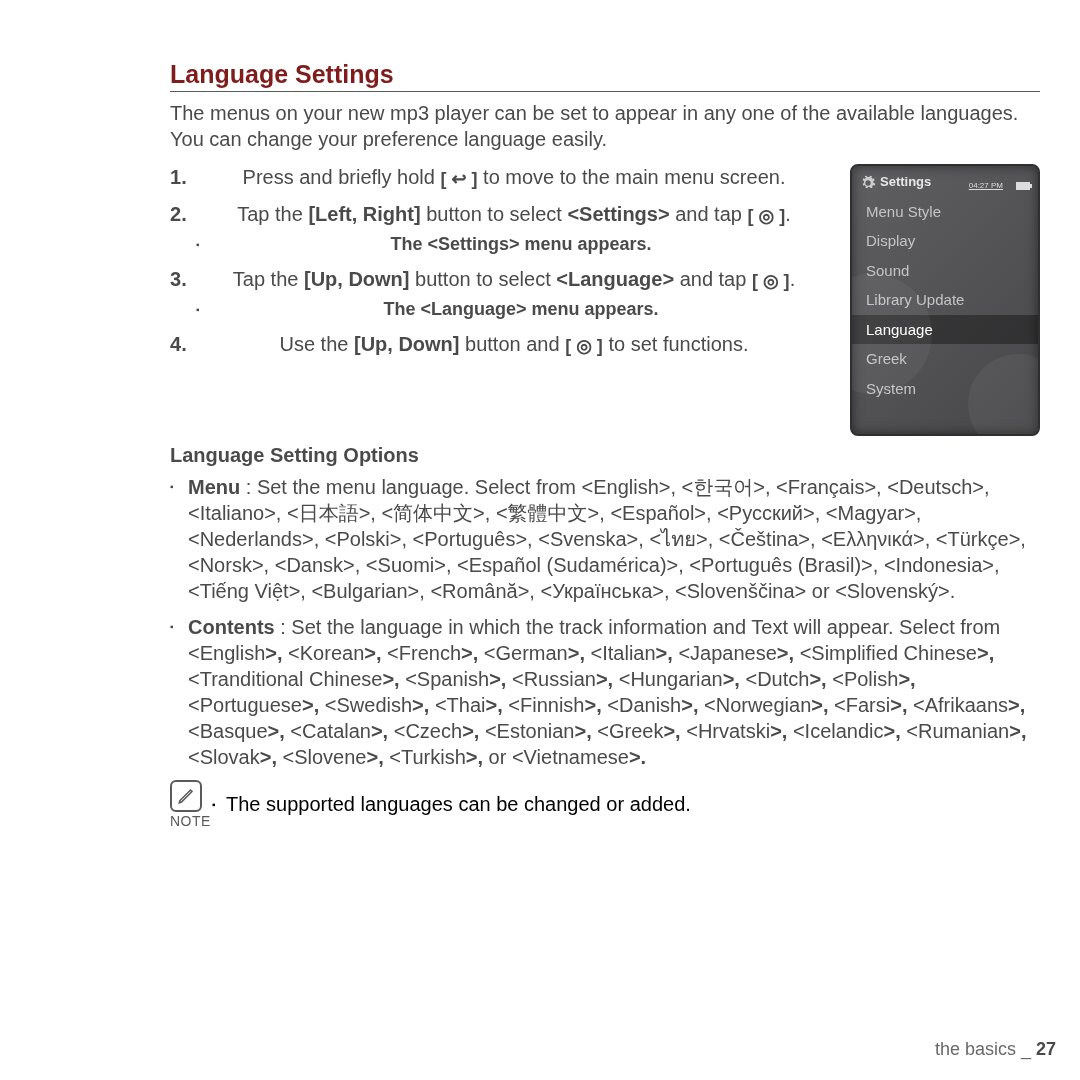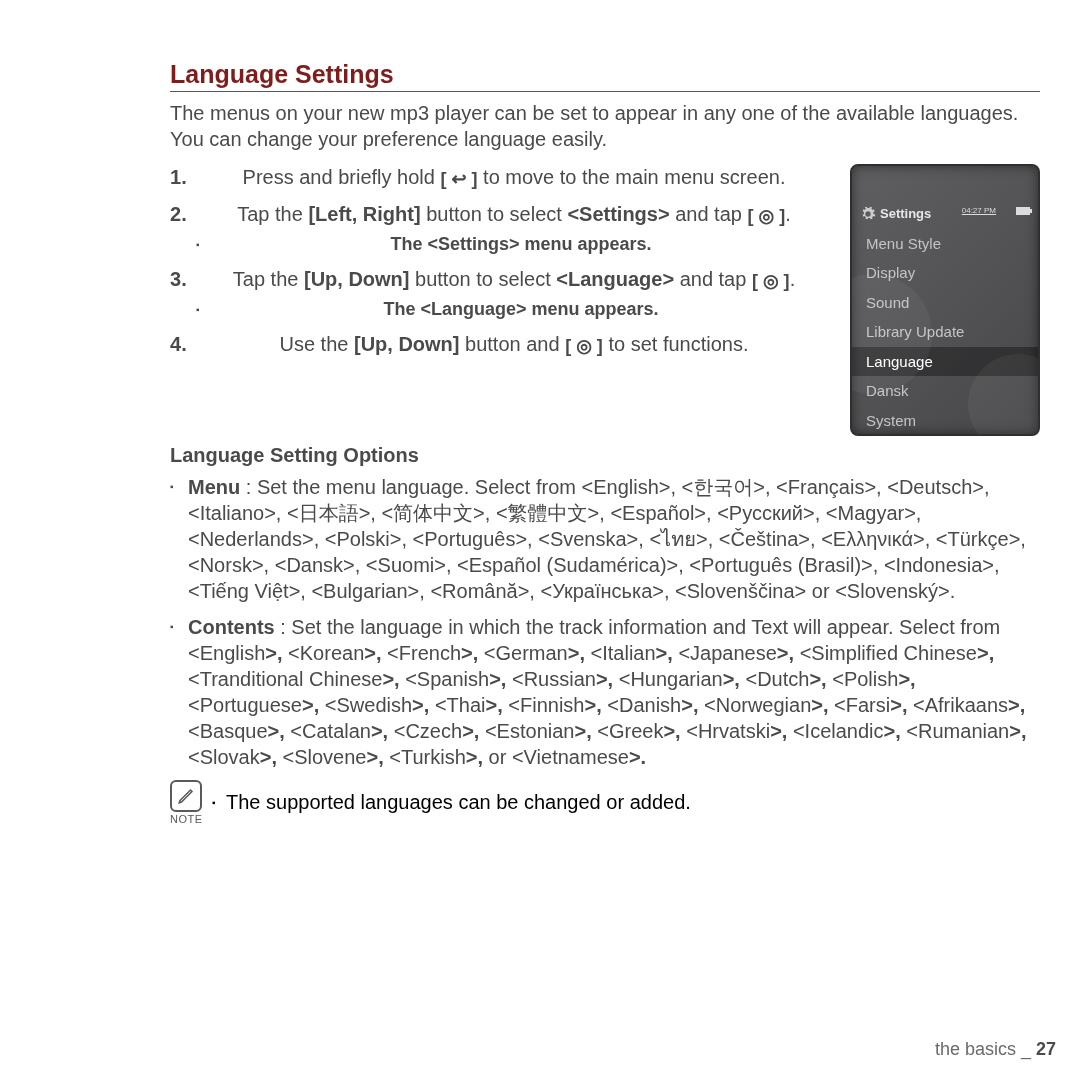--- a/index.html
+++ b/index.html
@@ -131,21 +131,21 @@
     width: 28px;
     height: 28px;
     border: 2px solid #5a5a5a;
     border-radius: 6px;
     display: flex;
     align-items: center;
     justify-content: center;
     margin: 0 auto;
   }
   .note-label {
-    font-size: 11px;
+    font-size: 14px;
     letter-spacing: 0.5px;
     color: #5a5a5a;
     margin-top: 1px;
   }
   .note-text {
     font-size: 20px;
     color: #000000;
     position: relative;
     padding-left: 14px;
   }
@@ -177,40 +177,39 @@
     flex-shrink: 0;
     box-sizing: border-box;
     padding: 6px 0 0 0;
     color: #d8d8d8;
     font-size: 14px;
     position: relative;
     overflow: hidden;
   }
   .device-header {
     display: flex;
-    align-items: flex-start;
+    align-items: flex-end;
     padding: 2px 8px 6px 8px;
-    margin-top: 32px;
   }
   .gear {
     width: 16px; height:16px;
   }
   .dev-title {
     font-size: 13px;
     font-weight: bold;
     color: #e6e6e6;
     margin-left: 4px;
   }
   .dev-status {
     margin-left: auto;
     font-size: 8px;
     color: #dcdcdc;
     display: flex;
     align-items: center;
-    gap: 20px;
+    gap: 13px;
     text-decoration: underline;
   }
   .battery {
     width: 12px; height: 6px; border:1px solid #dcdcdc; position:relative; background:#dcdcdc;
   }
   .battery::after{content:"";position:absolute;right:-3px;top:1px;width:2px;height:4px;background:#dcdcdc;}
   .dev-menu {
     list-style: none;
     margin: 0;
     padding: 0;
@@ -272,21 +271,21 @@
               <span>04:27 PM</span>
               <span class="battery"></span>
             </span>
         </div>
         <ul class="dev-menu" id="dev-menu">
             <li>Menu Style</li>
             <li>Display</li>
             <li>Sound</li>
             <li>Library Update</li>
             <li class="sel">Language</li>
-            <li>Dansk</li>
+            <li>Greek</li>
             <li>System</li>
           </ul>
       </div>
     </div>
 
     <div class="subheading">Language Setting Options</div>
 
     <ul class="options">
       <li><span class="b">Menu</span><span> : Set the menu language. Select from &lt;English&gt;, &lt;한국어&gt;, &lt;Français&gt;, &lt;Deutsch&gt;, &lt;Italiano&gt;, &lt;日本語&gt;, &lt;简体中文&gt;, &lt;繁體中文&gt;, &lt;Español&gt;, &lt;Русский&gt;, &lt;Magyar&gt;, &lt;Nederlands&gt;, &lt;Polski&gt;, &lt;Português&gt;, &lt;Svenska&gt;, &lt;ไทย&gt;, &lt;Čeština&gt;, &lt;Ελληνικά&gt;, &lt;Türkçe&gt;, &lt;Norsk&gt;, &lt;Dansk&gt;, &lt;Suomi&gt;, &lt;Español (Sudamérica)&gt;, &lt;Português (Brasil)&gt;, &lt;Indonesia&gt;, &lt;Tiếng Việt&gt;, &lt;Bulgarian&gt;, &lt;Română&gt;, &lt;Українська&gt;, &lt;Slovenščina&gt; or &lt;Slovenský&gt;.</span></li>
       <li><span class="b">Contents</span><span id="contents-text"><span> : Set the language in which the track information and Text will appear. Select from &lt;English</span><span class="b">&gt;,</span><span> &lt;Korean</span><span class="b">&gt;,</span><span> &lt;French</span><span class="b">&gt;,</span><span> &lt;German</span><span class="b">&gt;,</span><span>  &lt;Italian</span><span class="b">&gt;,</span><span>  &lt;Japanese</span><span class="b">&gt;,</span><span> &lt;Simplified Chinese</span><span class="b">&gt;,</span><span> &lt;Tranditional Chinese</span><span class="b">&gt;,</span><span>  &lt;Spanish</span><span class="b">&gt;,</span><span>  &lt;Russian</span><span class="b">&gt;,</span><span> &lt;Hungarian</span><span class="b">&gt;,</span><span> &lt;Dutch</span><span class="b">&gt;,</span><span> &lt;Polish</span><span class="b">&gt;,</span><span> &lt;Portuguese</span><span class="b">&gt;,</span><span> &lt;Swedish</span><span class="b">&gt;,</span><span>  &lt;Thai</span><span class="b">&gt;,</span><span> &lt;Finnish</span><span class="b">&gt;,</span><span> &lt;Danish</span><span class="b">&gt;,</span><span> &lt;Norwegian</span><span class="b">&gt;,</span><span> &lt;Farsi</span><span class="b">&gt;,</span><span> &lt;Afrikaans</span><span class="b">&gt;,</span><span> &lt;Basque</span><span class="b">&gt;,</span><span> &lt;Catalan</span><span class="b">&gt;,</span><span> &lt;Czech</span><span class="b">&gt;,</span><span> &lt;Estonian</span><span class="b">&gt;,</span><span> &lt;Greek</span><span class="b">&gt;,</span><span> &lt;Hrvatski</span><span class="b">&gt;,</span><span> &lt;Icelandic</span><span class="b">&gt;,</span><span> &lt;Rumanian</span><span class="b">&gt;,</span><span> &lt;Slovak</span><span class="b">&gt;,</span><span> &lt;Slovene</span><span class="b">&gt;,</span><span> &lt;Turkish</span><span class="b">&gt;,</span><span> or &lt;Vietnamese</span><span class="b">&gt;.</span></span></li>

